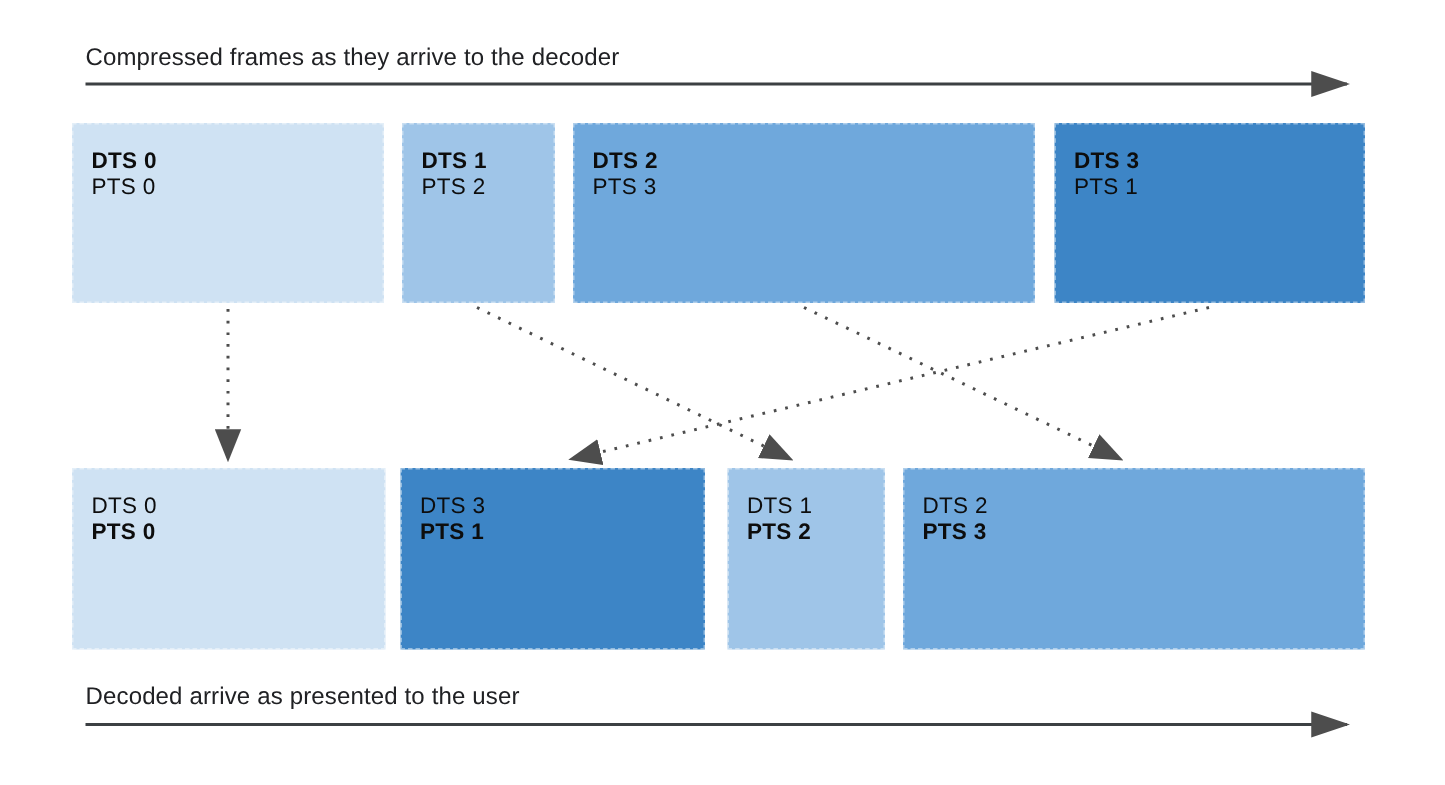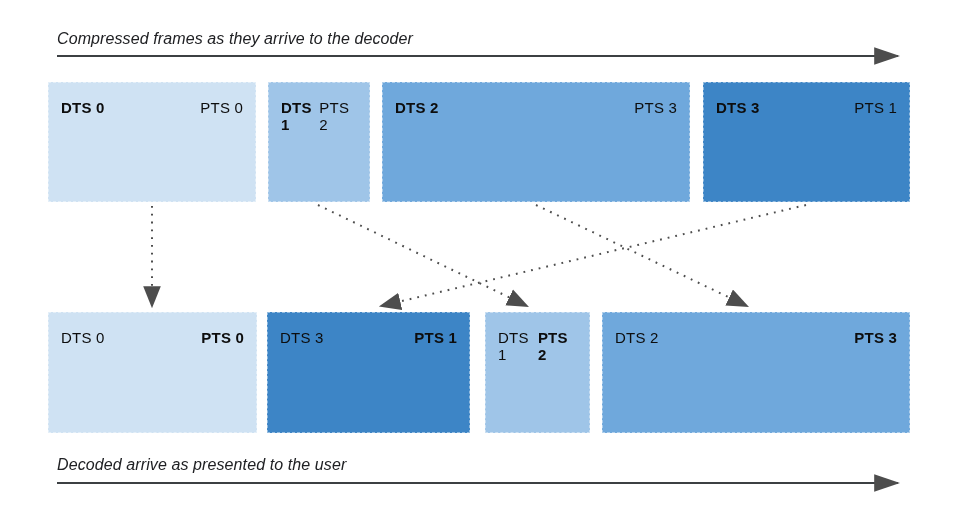--- a/index.html
+++ b/index.html
@@ -2,29 +2,29 @@
 <html><head>
 <meta charset="utf-8">
 <style>
   html,body { margin:0; padding:0; background:#ffffff; }
   #stage {
     position:relative; width:963px; height:523px; background:#ffffff;
     font-family:"Liberation Sans", sans-serif; overflow:hidden;
   }
   .axis-label {
     position:absolute; left:57px; font-size:16px; color:#202124;
-    letter-spacing:0.1px; white-space:nowrap;font-style:italic;
+    letter-spacing:0.1px; white-space:nowrap;
   }
   #axis-label-top { top:30px; }
   #axis-label-bottom { top:456px; }
   svg.overlay { position:absolute; left:0; top:0; width:963px; height:523px; pointer-events:none; }
   .frame {
     position:absolute; box-sizing:border-box;
-    display:flex; justify-content:space-between;
-    padding:16px 12px 36px 12px;
+    display:flex; flex-direction:column; justify-content:flex-start;
+    padding:16px 12px 24px 12px;
     border:1px dashed rgba(255,255,255,0.45);
   }
   .frame-row-top .frame { top:82px; height:120px; }
   .frame-row-bottom .frame { top:312px; height:121px; }
   .frame .ts-label { font-size:15px; color:#0d0d0d; letter-spacing:0.2px; }
   .frame .ts-bold { font-weight:bold; }
 </style>
 </head>
 <body>
 

